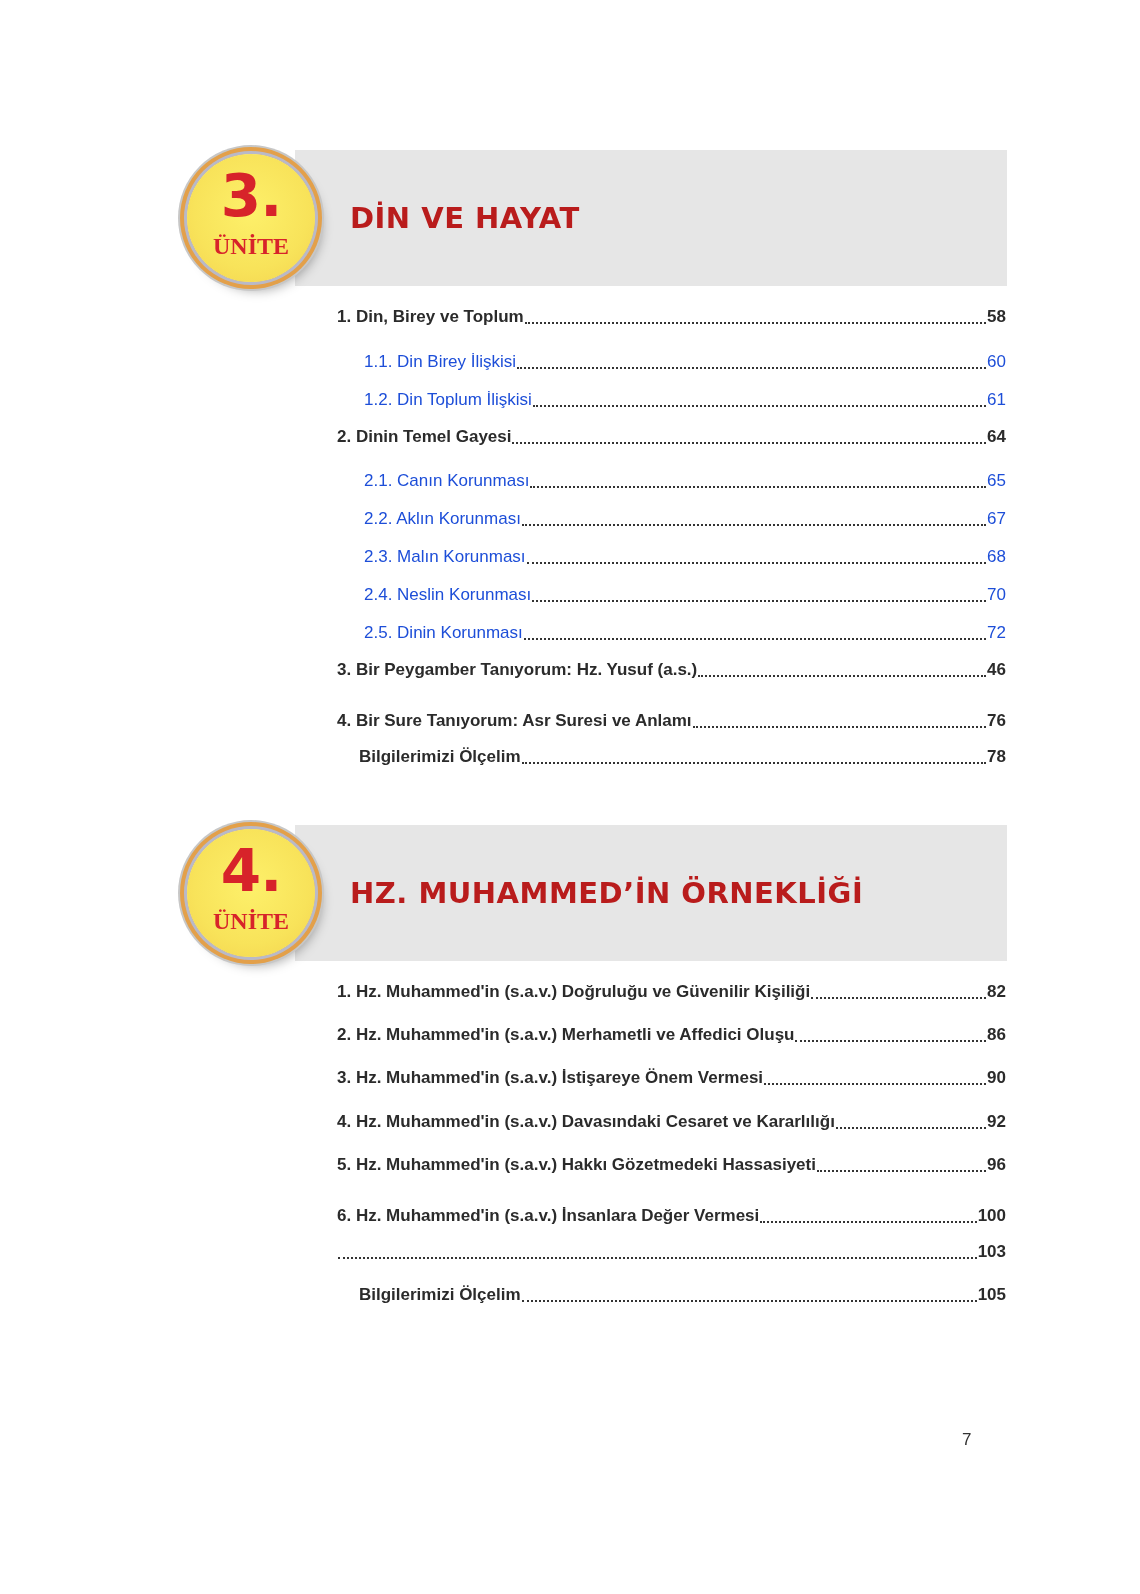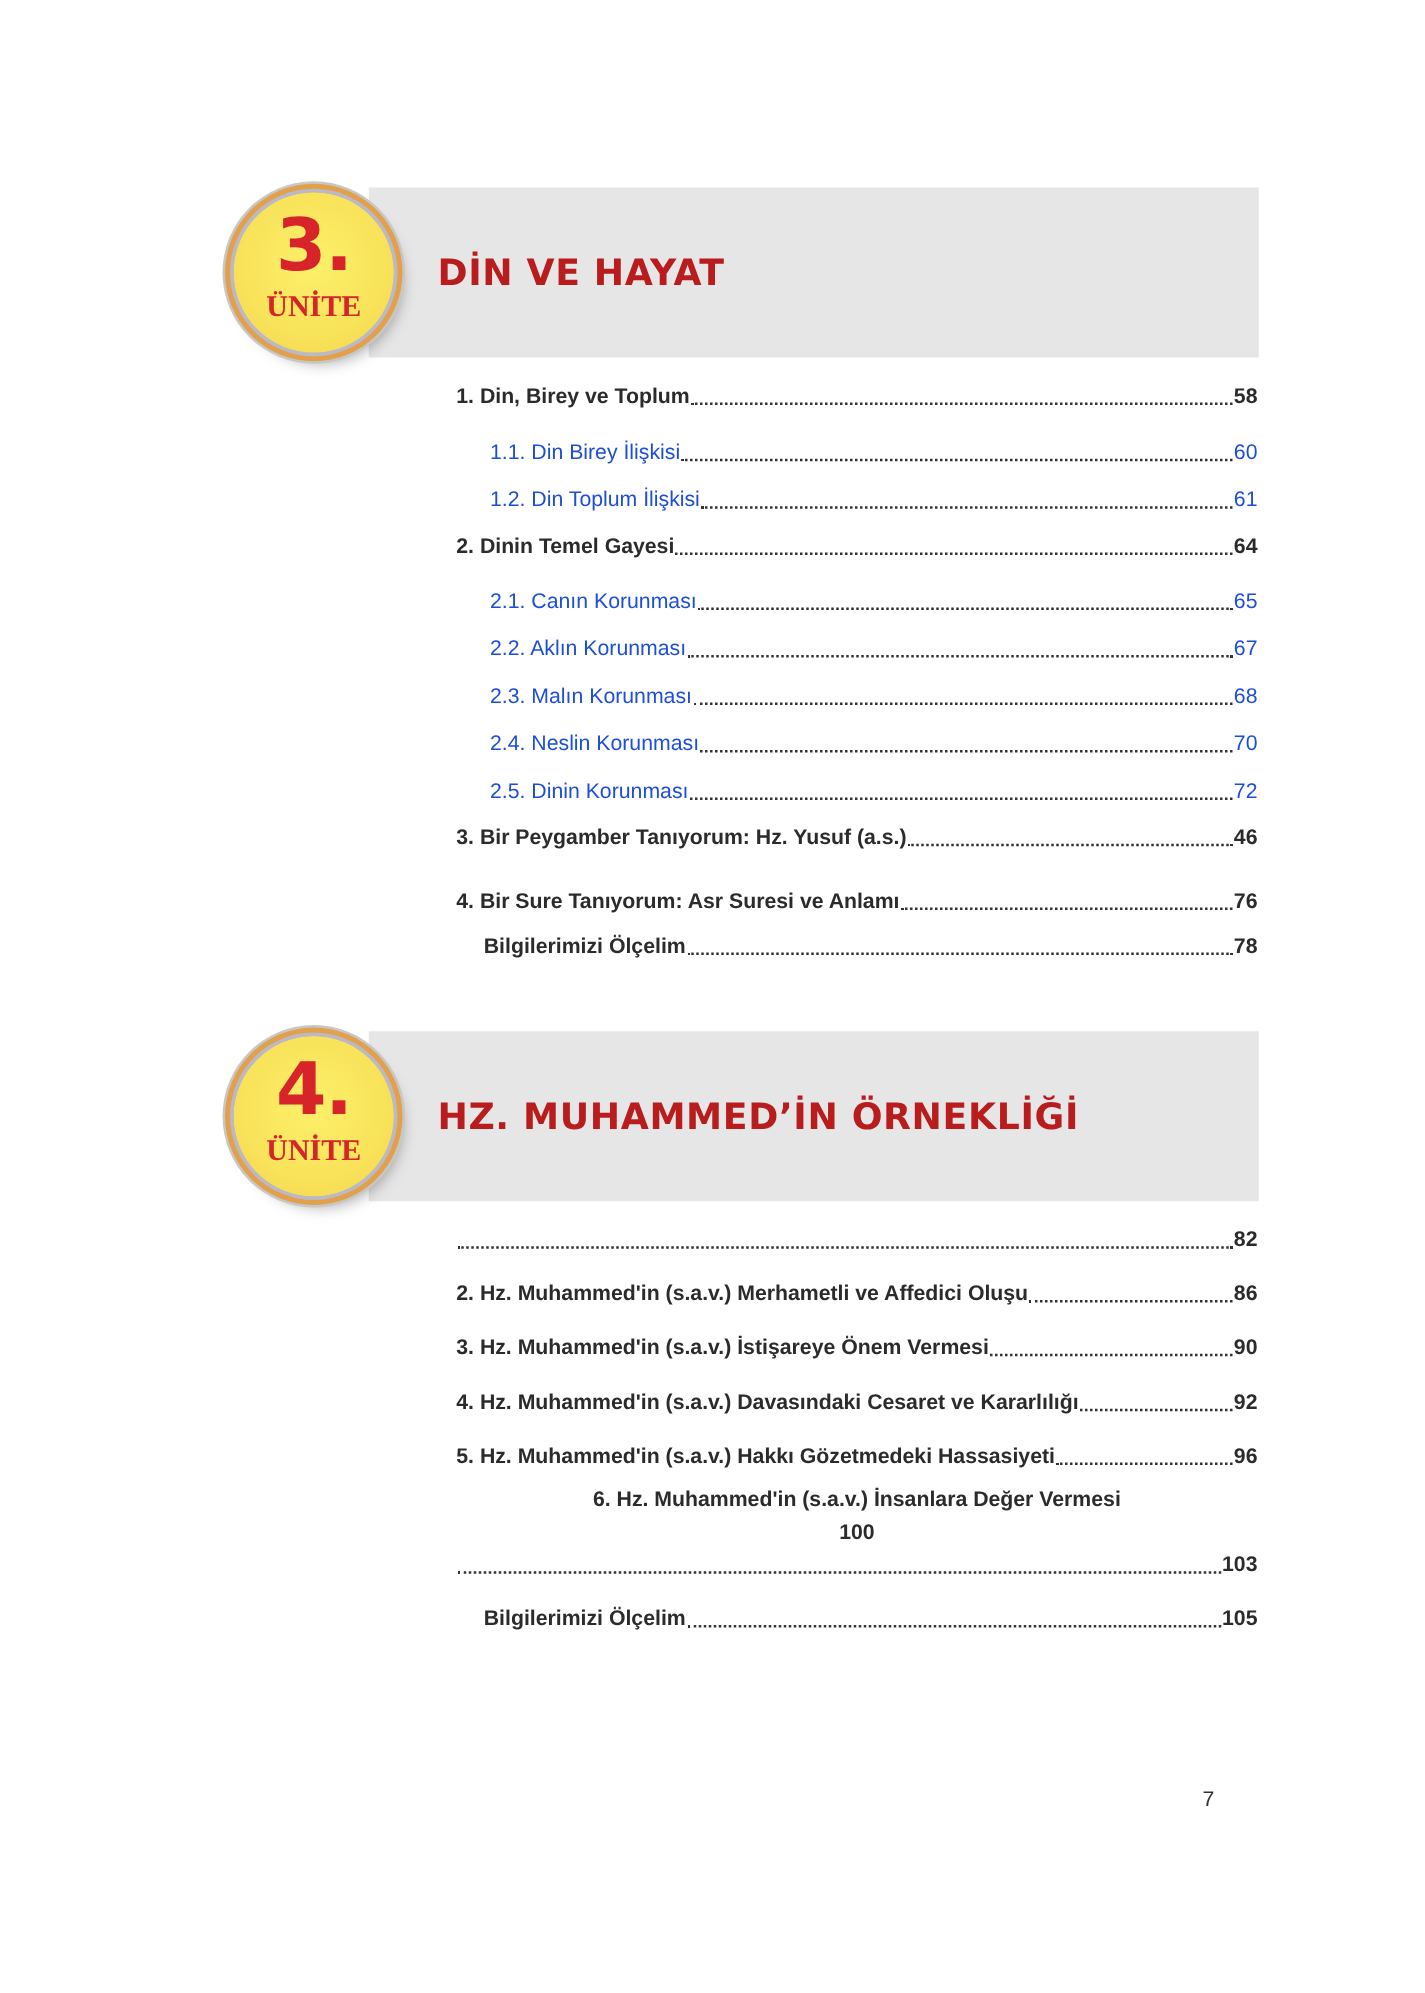--- a/index.html
+++ b/index.html
@@ -19,21 +19,21 @@
                font-size: 58px; line-height: 64px; color: #d7232a; letter-spacing: -1px; }
   .badge-label { position: absolute; left: 0; right: 0; top: 80px;
                  font-family: Liberation Serif, serif; font-weight: bold;
                  font-size: 24px; line-height: 24px; color: #d7232a; letter-spacing: 0px; }
   .unit-title { position: absolute; left: 165px; top: 50px;
                 font-family: "DejaVu Sans", sans-serif; font-weight: bold;
                 font-size: 29px; line-height: 36px; color: #b91c1c; letter-spacing: 0.5px; }
 
   .toc { position: absolute; left: 337px; width: 669px; }
   .toc-row { position: absolute; left: 0; right: 0; height: 24px; display: flex;
-             align-items: center; font-size: 17px; line-height: 24px; white-space: nowrap; margin-left: 28px; }
+             align-items: flex-end; font-size: 17px; line-height: 24px; white-space: nowrap; }
   .toc-row.main { font-weight: bold; color: #2b2b2b; }
   .toc-row.sub { font-weight: normal; color: #1d4ed8; padding-left: 27px; }
   .toc-row.indent { padding-left: 22px; }
   .toc-text { flex: 0 0 auto; }
   .toc-dots { flex: 1 1 auto; overflow: hidden; margin: 0 1px;
               border-bottom: 2px dotted #333; height: 0; align-self: flex-end;
               position: relative; top: -5px; }
   .toc-page { flex: 0 0 auto; }
 
   .page-number { position: absolute; left: 962px; top: 1430px; font-size: 17px;
@@ -118,20 +118,21 @@
   <div class="unit-band"></div>
   <div class="unit-badge">
     <div class="badge-num">4.</div>
     <div class="badge-label">ÜNİTE</div>
   </div>
   <div class="unit-title">HZ. MUHAMMED’İN ÖRNEKLİĞİ</div>
 </div>
 
 <div class="toc" style="top:980px;">
   <div class="toc-row main" style="top:0px;">
+    <span class="toc-text">1. Hz. Muhammed'in (s.a.v.) Doğruluğu ve Güvenilir Kişiliği</span>
       <span class="toc-dots"></span>
       <span class="toc-page">82</span>
   </div>
   <div class="toc-row main" style="top:43px;">
     <span class="toc-text">2. Hz. Muhammed'in (s.a.v.) Merhametli ve Affedici Oluşu</span>
       <span class="toc-dots"></span>
       <span class="toc-page">86</span>
   </div>
   <div class="toc-row main" style="top:86px;">
     <span class="toc-text">3. Hz. Muhammed'in (s.a.v.) İstişareye Önem Vermesi</span>
@@ -141,21 +142,21 @@
   <div class="toc-row main" style="top:130px;">
     <span class="toc-text">4. Hz. Muhammed'in (s.a.v.) Davasındaki Cesaret ve Kararlılığı</span>
       <span class="toc-dots"></span>
       <span class="toc-page">92</span>
   </div>
   <div class="toc-row main" style="top:173px;">
     <span class="toc-text">5. Hz. Muhammed'in (s.a.v.) Hakkı Gözetmedeki Hassasiyeti</span>
       <span class="toc-dots"></span>
       <span class="toc-page">96</span>
   </div>
-  <div class="toc-row main" style="top:208px;flex-direction:column;">
+  <div class="toc-row main" style="top:224px;">
     <span class="toc-text">6. Hz. Muhammed'in (s.a.v.) İnsanlara Değer Vermesi</span>
       <span class="toc-dots"></span>
       <span class="toc-page">100</span>
   </div>
   <div class="toc-row main" style="top:260px;">
       <span class="toc-dots"></span>
       <span class="toc-page">103</span>
   </div>
   <div class="toc-row main indent" style="top:303px;">
     <span class="toc-text">Bilgilerimizi Ölçelim</span>

